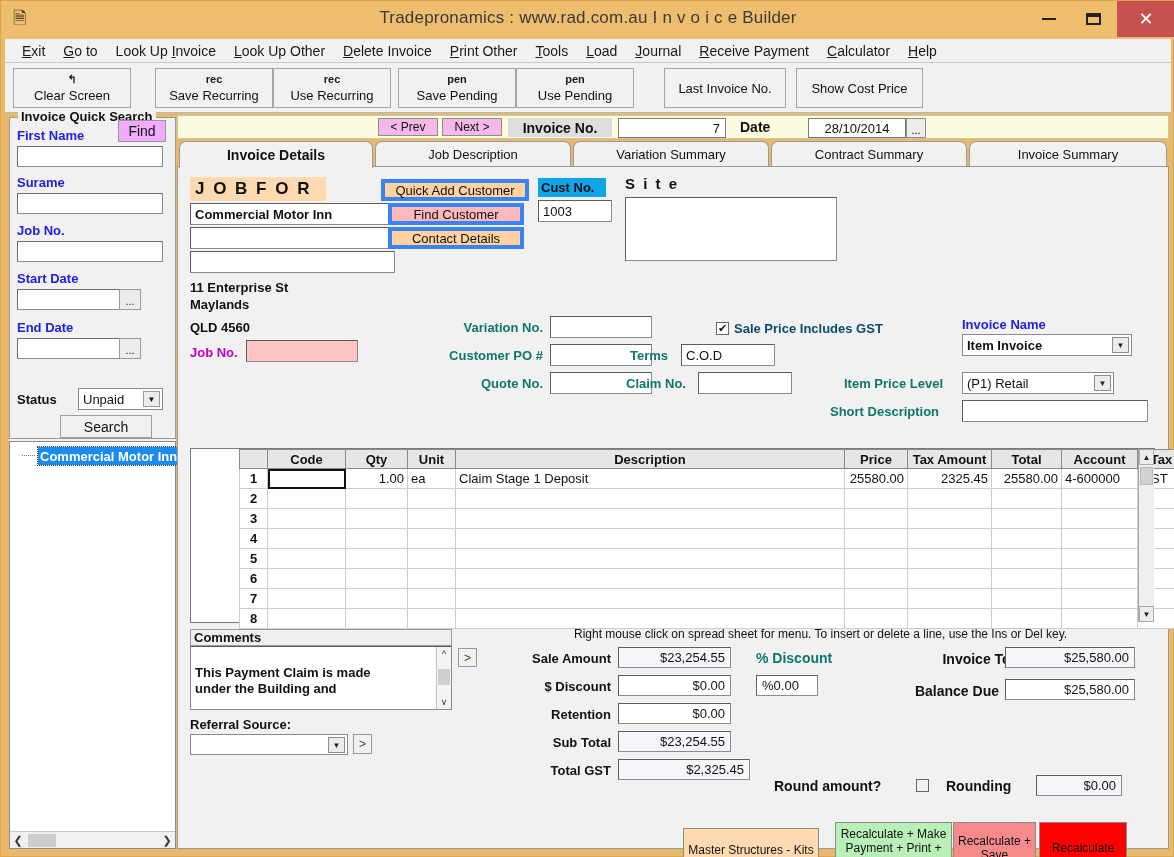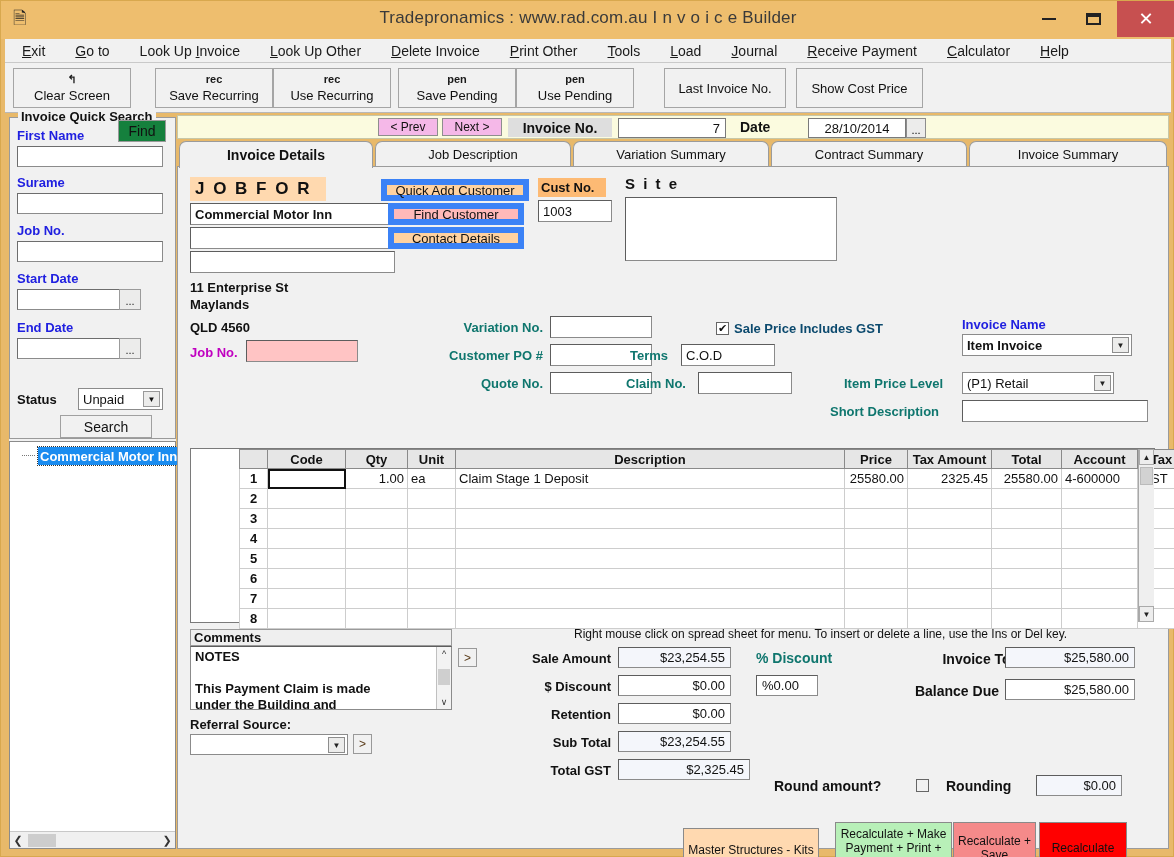--- a/index.html
+++ b/index.html
@@ -38,21 +38,21 @@
   #btn-min { right:104px; }
   #btn-max { right:60px; }
   #btn-close { right:0; width:58px; background:#c75050; color:#fff; font-size:18px; }
   .min-glyph { display:block; width:14px; height:2px; background:#222; }
   .max-glyph { display:block; width:15px; height:12px; border:2px solid #222; border-top-width:4px; }
 
   
   #menubar {
     position:absolute; left:4px; top:38px; width:1166px; height:24px;
     background:#f1f1f1; border-bottom:1px solid #c9c9c9;
-    display:flex; align-items:center; padding-left:8px;gap:12px;
+    display:flex; align-items:center; padding-left:8px;
   }
   .menu-item {
     font-size:14px; color:#1a1a1a; padding:2px 9px; cursor:default; white-space:nowrap;
   }
   .menu-item u { text-decoration:underline; }
 
   
   #toolbar {
     position:absolute; left:4px; top:62px; width:1166px; height:50px;
     background:#f1f1f1; border-bottom:1px solid #b8b8b8;
@@ -90,21 +90,21 @@
     height:21px;
   }
   .dots-btn {
     position:absolute; width:22px; height:21px; background:#ececeb;
     border:1px solid #9b9b9b; font-size:11px; color:#222;
     display:flex; align-items:flex-end; justify-content:center; line-height:9px;
     padding-bottom:3px;
   }
   #find-btn {
     position:absolute; left:108px; top:2px; width:48px; height:22px;
-    background:#15803d; border:1px solid #999;
+    background:#f0abfc; border:1px solid #999;
     font-size:14px; color:#111; display:flex; align-items:center; justify-content:center;
   }
   #status-label { position:absolute; left:7px; top:274px; font-size:13px; font-weight:bold; color:#111; }
   #status-select {
     position:absolute; left:68px; top:270px; width:85px; height:22px;
     background:#fff; border:1px solid #8b8b8b; font-size:13px; color:#111;
     display:flex; align-items:center; padding-left:4px;
   }
   #status-arrow {
     position:absolute; right:2px; top:2px; width:17px; height:16px;
@@ -193,39 +193,39 @@
     letter-spacing:2px; display:flex; align-items:center; padding-left:5px;
   }
   .cust-input {
     position:absolute; left:12px; width:205px; height:22px;
     background:#fff; border:1px solid #8b8b8b; border-top-color:#5d5d5d; border-left-color:#5d5d5d;
     font-size:13px; font-weight:bold; color:#111;
     display:flex; align-items:center; padding-left:4px;
   }
   .orange-btn {
     position:absolute; height:22px; background:#ffd2a0;
-    border:6px solid #3b82f6; font-size:13px; color:#111;
+    border:4px solid #3b82f6; font-size:13px; color:#111;
     display:flex; align-items:center; justify-content:center;
   }
   .pink-btn { background:#ffb9b9; }
   .addr-line {
     position:absolute; left:12px; font-size:13px; font-weight:bold; color:#111;
   }
   .lbl-b { font-size:13px; font-weight:bold; color:#0f766e; }
   .lbl-magenta { font-size:13px; font-weight:bold; color:#c000c0; }
   .fld {
     position:absolute; background:#fff; border:1px solid #8b8b8b;
     border-top-color:#5d5d5d; border-left-color:#5d5d5d;
     height:22px; font-size:13px; color:#111;
     display:flex; align-items:center; padding-left:4px;
   }
   .fld.pinkfld { background:#ffc4c4; }
   #cust-no-label {
     position:absolute; left:360px; top:11px; width:68px; height:19px;
-    background:#fdba74; font-size:13px; font-weight:bold; color:#111;
+    background:#0ea5e9; font-size:13px; font-weight:bold; color:#111;
     display:flex; align-items:center; padding-left:3px;
   }
   #site-label { position:absolute; left:447px; top:8px; font-size:15px; font-weight:bold; color:#111; letter-spacing:2px; }
   #site-box {
     position:absolute; left:447px; top:30px; width:212px; height:64px;
     background:#fff; border:1px solid #8b8b8b; border-top-color:#5d5d5d; border-left-color:#5d5d5d;
   }
   #gst-check {
     position:absolute; left:538px; top:155px; width:13px; height:13px;
     background:#fff; border:1px solid #666; font-size:11px; line-height:11px;
@@ -654,21 +654,20 @@
         </table>
         <div id="grid-vscroll">
           <div class="sb-btn">▲</div>
           <div id="grid-vthumb"></div>
           <div class="sb-btn" style="position:absolute;bottom:0;left:0;right:0;">▼</div>
         </div>
       </div>
 
       <div id="comments-hdr">Comments</div>
       <div id="comments-box">
-        <div class="cl">NOTES</div>
         <div class="cl plain">&nbsp;</div>
         <div class="cl">This Payment Claim is made</div>
         <div class="cl">under the Building and</div>
         <div id="comm-scroll">
           <div class="ar">^</div>
           <div id="comm-thumb"></div>
           <div class="ar" style="position:absolute;bottom:0;left:0;right:0;">∨</div>
         </div>
       </div>
       <div id="comm-arrow-btn">&gt;</div>

